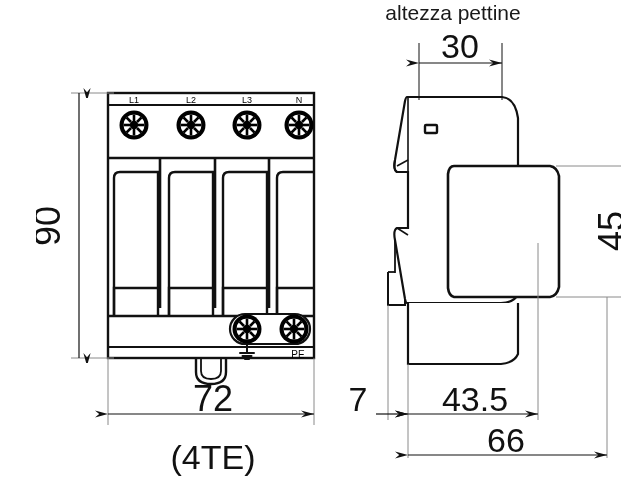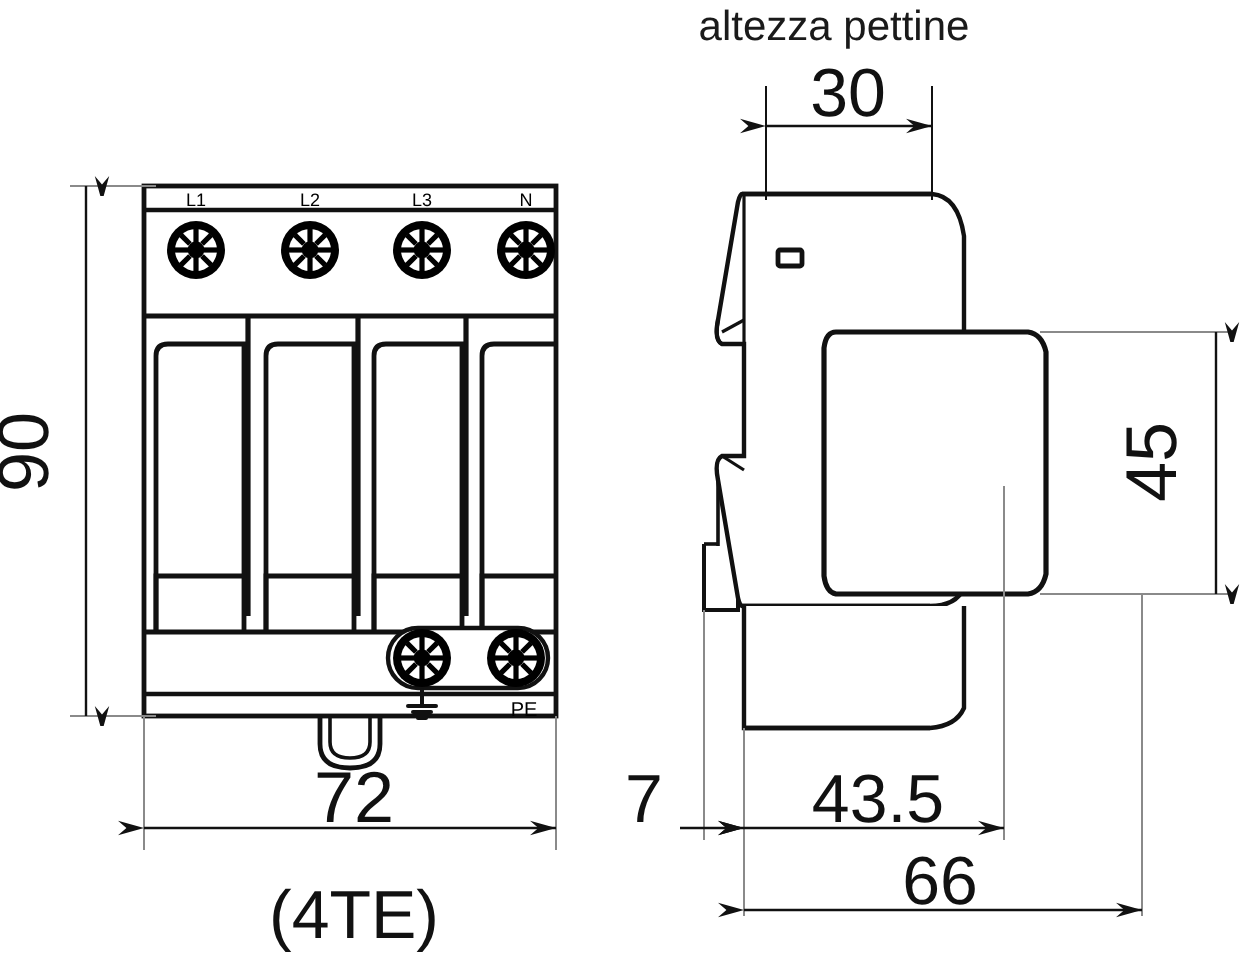--- a/index.html
+++ b/index.html
@@ -1,18 +1,18 @@
 <!DOCTYPE html>
 <html><head>
 <meta charset="utf-8">
 <style>
   html,body{margin:0;padding:0;background:#ffffff;}
   body{width:621px;height:480px;overflow:hidden;
        font-family:"Liberation Sans","DejaVu Sans",sans-serif;color:#1a1a1a;}
-  #stage{position:relative;width:548px;height:480px;}
+  #stage{position:relative;width:548px;height:480px;margin-left:36px;}
   svg{display:block;}
   .dimtxt{font-family:"Liberation Sans","DejaVu Sans",sans-serif;fill:#111111;}
   .title{font-family:"Liberation Sans","DejaVu Sans",sans-serif;fill:#1a1a1a;}
   .termlbl{font-family:"Liberation Sans","DejaVu Sans",sans-serif;fill:#000000;}
 </style>
 </head>
 <body>
 
 <div id="stage">
 

